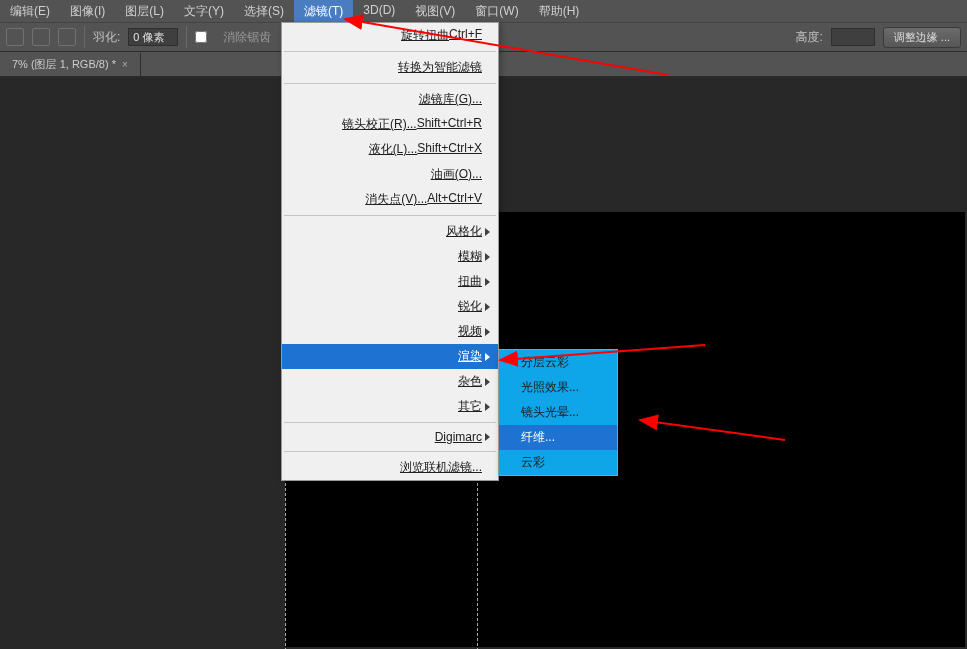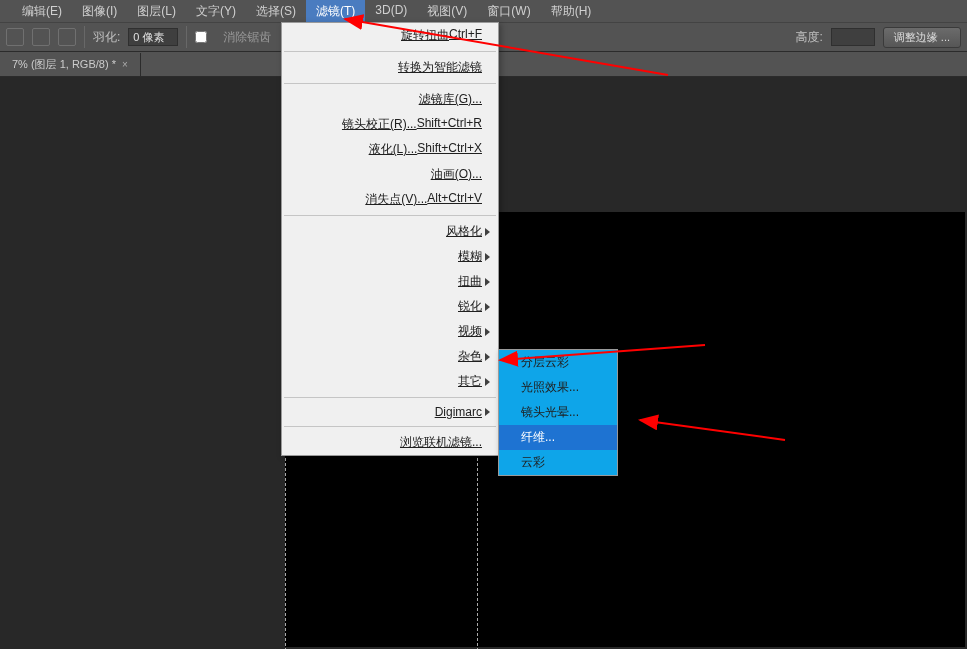--- a/index.html
+++ b/index.html
@@ -1,18 +1,18 @@
 <!DOCTYPE html>
 <html><head>
 <meta charset="utf-8">
 <style>
   * { box-sizing: border-box; margin: 0; padding: 0; font-family: "Microsoft YaHei", sans-serif; }
   body { width: 967px; height: 649px; background: #535353; color: #d0d0d0; overflow: hidden; position: relative; }
   
-  .menubar { display: flex; height: 22px; background: #535353; font-size: 12px; padding-left: 12px; }
+  .menubar { display: flex; height: 22px; background: #535353; font-size: 12px; }
   .menubar-item { padding: 3px 10px; cursor: pointer; }
   .menubar-item.active { background: #4a7cc0; color: #fff; }
   
   .optionsbar { display: flex; align-items: center; height: 30px; background: #535353; border-top: 1px solid #434343; border-bottom: 1px solid #2b2b2b; padding: 0 6px; font-size: 12px; gap: 8px; }
   .opt-icon { width: 18px; height: 18px; border: 1px solid #707070; border-radius: 2px; }
   .opt-sep { width: 1px; height: 22px; background: #686868; }
   .opt-label { color: #c0c0c0; }
   .opt-input { width: 50px; height: 18px; background: #3f3f3f; border: 1px solid #2f2f2f; color: #e0e0e0; font-size: 11px; padding: 0 4px; }
   .opt-check { display: flex; align-items: center; gap: 16px; color: #999; }
   .opt-check input { width: 12px; height: 12px; }
@@ -131,20 +131,24 @@
       <span class="dd-arrow"></span>
     </div>
     <div class="dd-item">
       <span>锐化</span>
       <span class="dd-arrow"></span>
     </div>
     <div class="dd-item">
       <span>视频</span>
       <span class="dd-arrow"></span>
     </div>
+    <div class="dd-item highlight">
+      <span>渲染</span>
+      <span class="dd-arrow"></span>
+    </div>
     <div class="dd-item">
       <span>杂色</span>
       <span class="dd-arrow"></span>
     </div>
     <div class="dd-item">
       <span>其它</span>
       <span class="dd-arrow"></span>
     </div>
     <div class="dd-sep"></div>
     <div class="dd-item">

